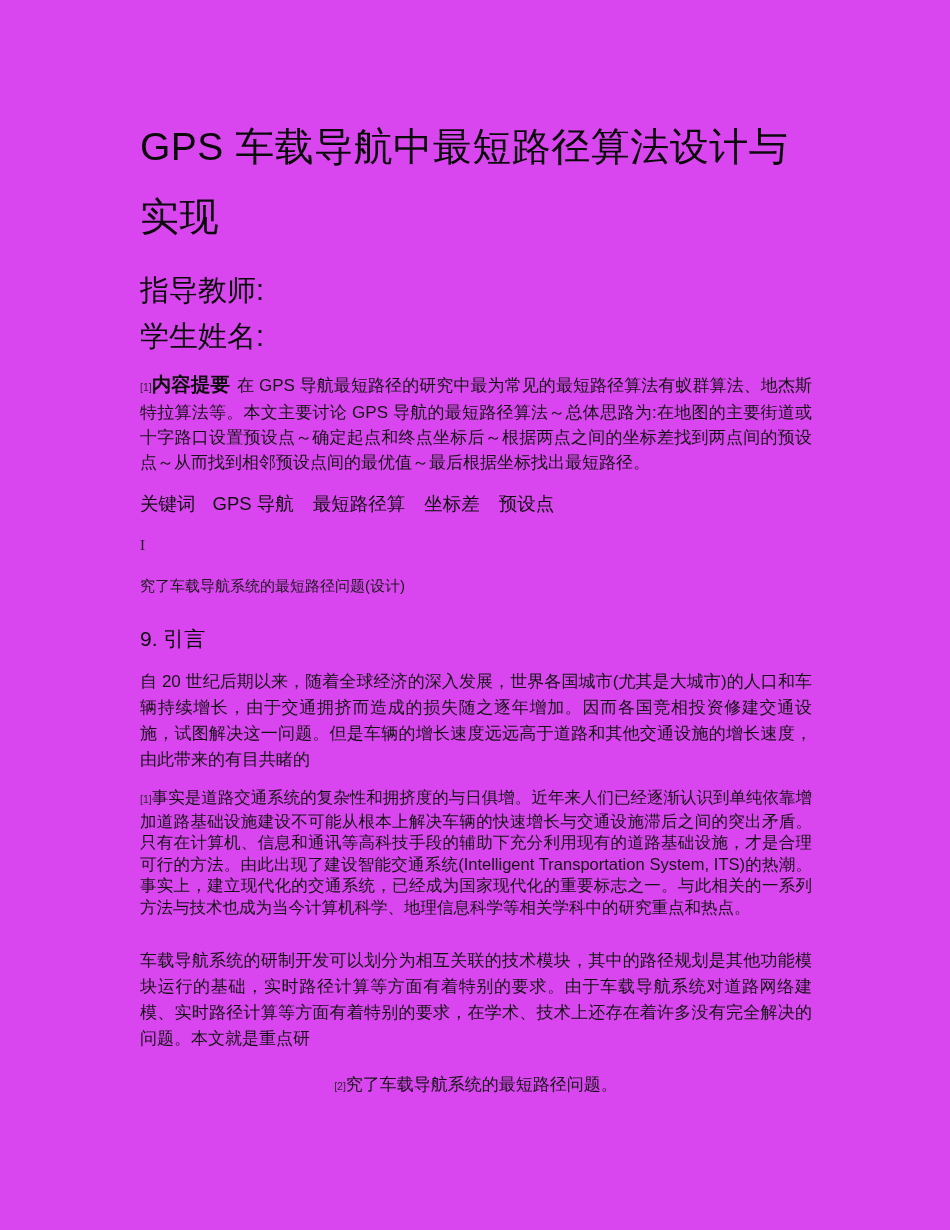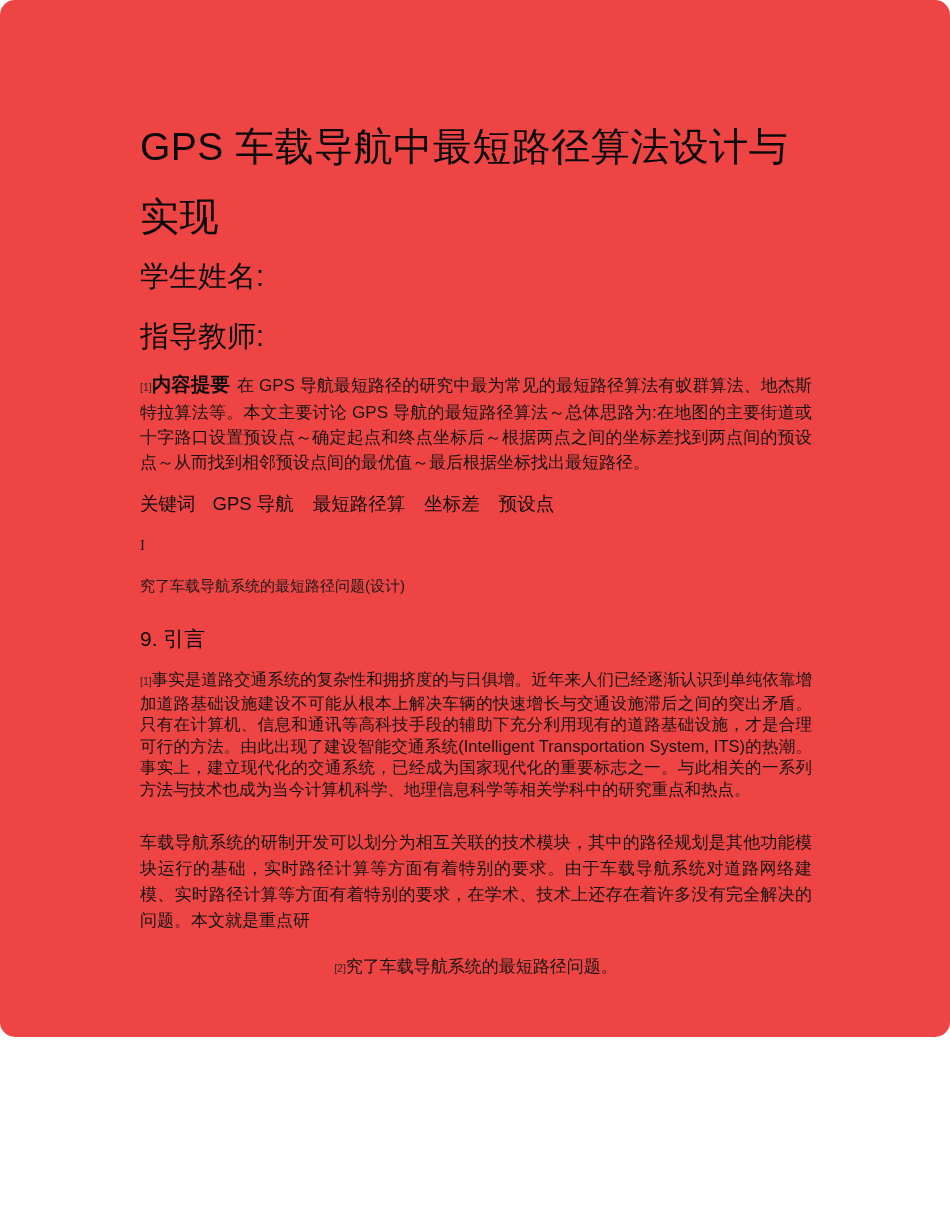--- a/index.html
+++ b/index.html
@@ -4,25 +4,24 @@
 <style>
   * { margin: 0; padding: 0; box-sizing: border-box; }
   html, body { background: #ffffff; }
   body {
     width: 950px;
     font-family: "Liberation Sans", "DejaVu Sans", sans-serif;
     color: #111111;
   }
   .page {
     width: 950px;
-    height: 1037px;
-    background: #ef4444;
+    height: 1230px;
+    background: #d946ef;
     padding: 112px 138px 0 140px;
     overflow: hidden;
-    border-radius: 15px;
   }
   .doc-title {
     font-size: 39px;
     line-height: 70px;
     font-weight: 400;
     color: #0a0a0a;
     letter-spacing: 0.5px;
   }
   .byline {
     font-size: 29px;
@@ -91,36 +90,37 @@
   .para-3 { margin-top: 30px; }
   .para-4 { margin-top: 20px; text-align: center; }
 </style>
 </head>
 <body>
 
 <div class="page">
 
   <h1 class="doc-title">GPS 车载导航中最短路径算法设计与实现</h1>
 
+  <div class="byline second">指导教师:</div>
+
   <div class="byline first">学生姓名:</div>
-
-  <div class="byline second">指导教师:</div>
 
   <p class="abstract"><span class="footnote-marker">[1]</span><span class="abstract-lead">内容提要</span><span>在 GPS 导航最短路径的研究中最为常见的最短路径算法有蚁群算法、地杰斯特拉算法等。本文主要讨论 GPS 导航的最短路径算法～总体思路为:在地图的主要街道或十字路口设置预设点～确定起点和终点坐标后～根据两点之间的坐标差找到两点间的预设点～从而找到相邻预设点间的最优值～最后根据坐标找出最短路径。</span></p>
 
   <div class="keywords">
     <span class="kw-label">关键词</span><span class="kw-term">GPS 导航</span><span class="kw-term">最短路径算</span><span class="kw-term">坐标差</span><span class="kw-term">预设点</span>
   </div>
 
   <div class="page-num">I</div>
 
   <div class="institution">究了车载导航系统的最短路径问题(设计)</div>
 
   <h2 class="section-heading">9. 引言</h2>
 
+  <p class="body-para para-1"><span>自 20 世纪后期以来，随着全球经济的深入发展，世界各国城市(尤其是大城市)的人口和车辆持续增长，由于交通拥挤而造成的损失随之逐年增加。因而各国竞相投资修建交通设施，试图解决这一问题。但是车辆的增长速度远远高于道路和其他交通设施的增长速度，由此带来的有目共睹的</span></p>
 
   <p class="body-para para-2"><span class="footnote-marker">[1]</span><span>事实是道路交通系统的复杂性和拥挤度的与日俱增。近年来人们已经逐渐认识到单纯依靠增加道路基础设施建设不可能从根本上解决车辆的快速增长与交通设施滞后之间的突出矛盾。只有在计算机、信息和通讯等高科技手段的辅助下充分利用现有的道路基础设施，才是合理可行的方法。由此出现了建设智能交通系统(Intelligent Transportation System, ITS)的热潮。事实上，建立现代化的交通系统，已经成为国家现代化的重要标志之一。与此相关的一系列方法与技术也成为当今计算机科学、地理信息科学等相关学科中的研究重点和热点。</span></p>
 
   <p class="body-para para-3"><span>车载导航系统的研制开发可以划分为相互关联的技术模块，其中的路径规划是其他功能模块运行的基础，实时路径计算等方面有着特别的要求。由于车载导航系统对道路网络建模、实时路径计算等方面有着特别的要求，在学术、技术上还存在着许多没有完全解决的问题。本文就是重点研</span></p>
 
   <p class="body-para para-4"><span class="footnote-marker">[2]</span><span>究了车载导航系统的最短路径问题。</span></p>
 
 </div>
 
 </body></html>

